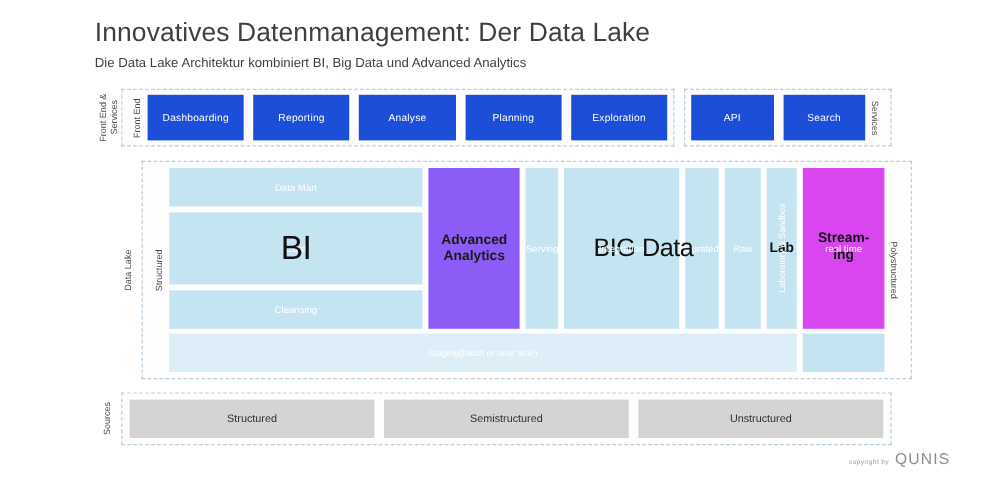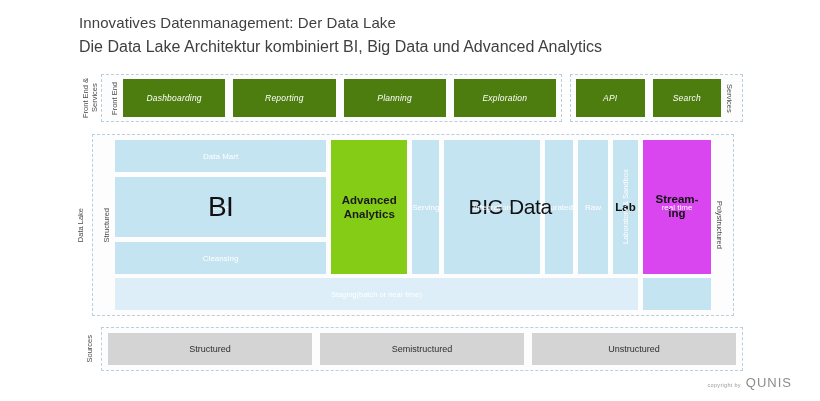--- a/index.html
+++ b/index.html
@@ -12,28 +12,28 @@
     height: 401px;
     font-family: "Liberation Sans", sans-serif;
     color: #3a3a3a;
     position: relative;
     overflow: hidden;
   }
 
   
   .header { position: absolute; left: 79px; top: 14px; }
   .title {
-    font-size: 15px;
+    font-size: 22px;
     font-weight: 400;
     color: #3f3f3f;
     letter-spacing: 0.1px;
     white-space: nowrap;
   }
   .subtitle {
-    font-size: 16px;
+    font-size: 11px;
     font-weight: 400;
     color: #3f3f3f;
     margin-top: 7px;
     white-space: nowrap;
   }
 
   
   .vlabel {
     writing-mode: vertical-rl;
     transform: rotate(180deg);
@@ -85,34 +85,33 @@
     flex: 0 0 auto;
   }
   .tile-row {
     flex: 1;
     display: flex;
     gap: 8px;
     align-items: stretch;
   }
   .tile-green {
     flex: 1;
-    background: #4d7c0f;
+    background: #1d4ed8;
     display: flex;
     align-items: center;
     justify-content: center;
     font-size: 8.5px;
     color: #ffffff;
     letter-spacing: 0.2px;
-    font-style: italic;
   }
 
   
   #band-datalake {
     position: absolute;
-    left: 70px; top: 134px;
+    left: 96px; top: 134px;
     width: 664px; height: 182px;
     display: flex;
     align-items: stretch;
   }
   #dl-box {
     flex: 1;
     padding: 5px 6px;
   }
   #dl-grid {
     flex: 1;
@@ -136,21 +135,21 @@
   
   .col-bi {
     flex: 1 1 218px;
     display: flex;
     flex-direction: column;
     gap: 5px;
     position: relative;
   }
   .col-aa {
     flex: 0 0 76px;
-    background: #84cc16;
+    background: #8b5cf6;
     display: flex;
     align-items: center;
     justify-content: center;
   }
   .col-big {
     flex: 1 1 202px;
     display: flex;
     flex-direction: row;
     gap: 5px;
     position: relative;
@@ -321,20 +320,21 @@
 Services</span>
   </div>
 
   <div class="band-box" id="fe-group">
     <div class="inner-vlabel">
       <span class="vlabel">Front End</span>
     </div>
     <div class="tile-row">
       <div class="tile-green">Dashboarding</div>
       <div class="tile-green">Reporting</div>
+      <div class="tile-green">Analyse</div>
       <div class="tile-green">Planning</div>
       <div class="tile-green">Exploration</div>
     </div>
   </div>
 
   <div class="band-box" id="svc-group">
     <div class="tile-row">
       <div class="tile-green">API</div>
       <div class="tile-green">Search</div>
     </div>

